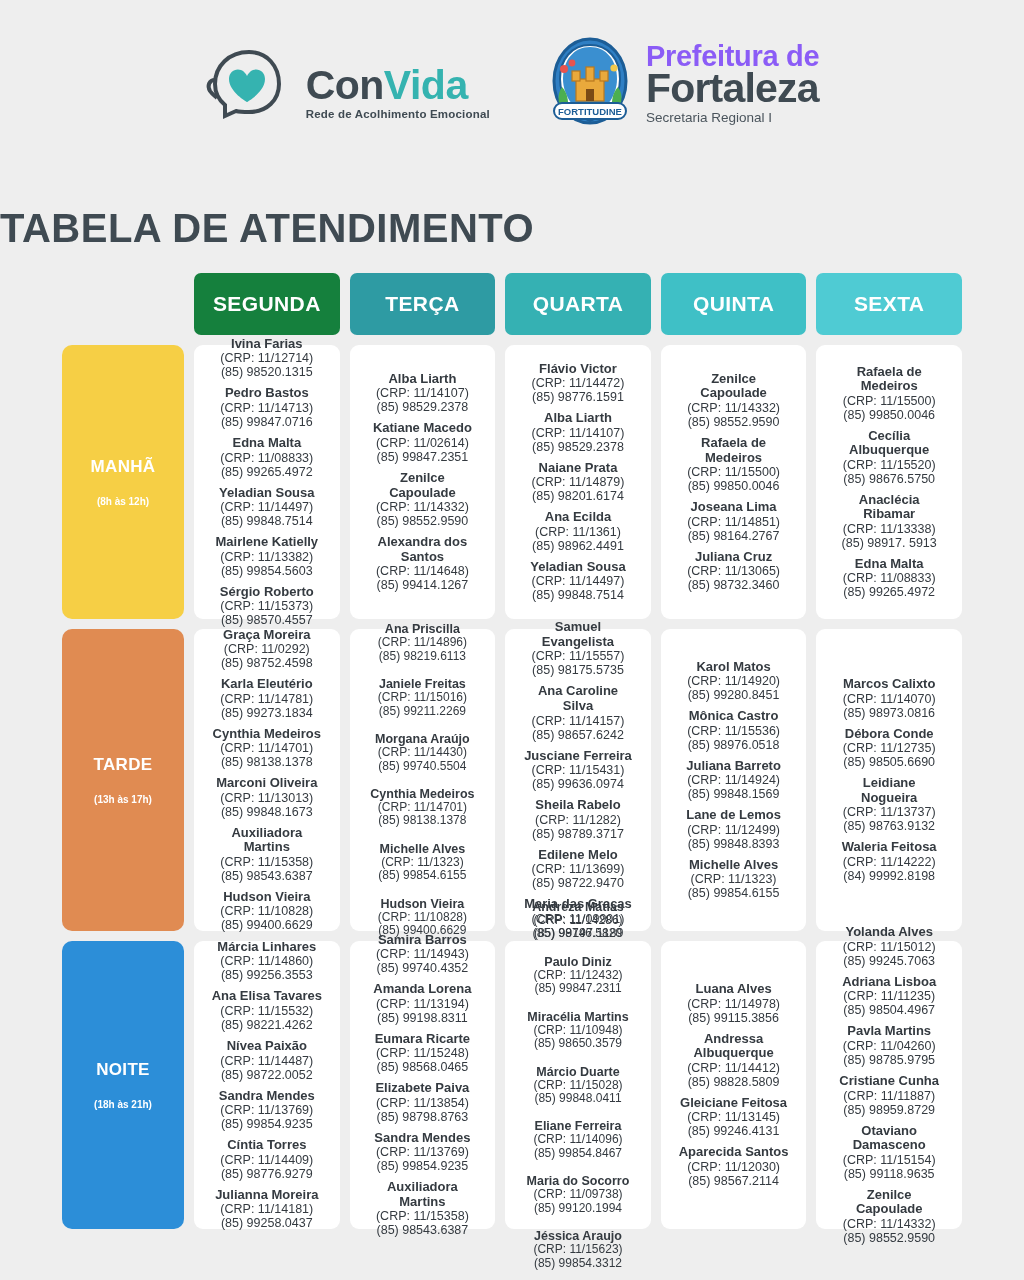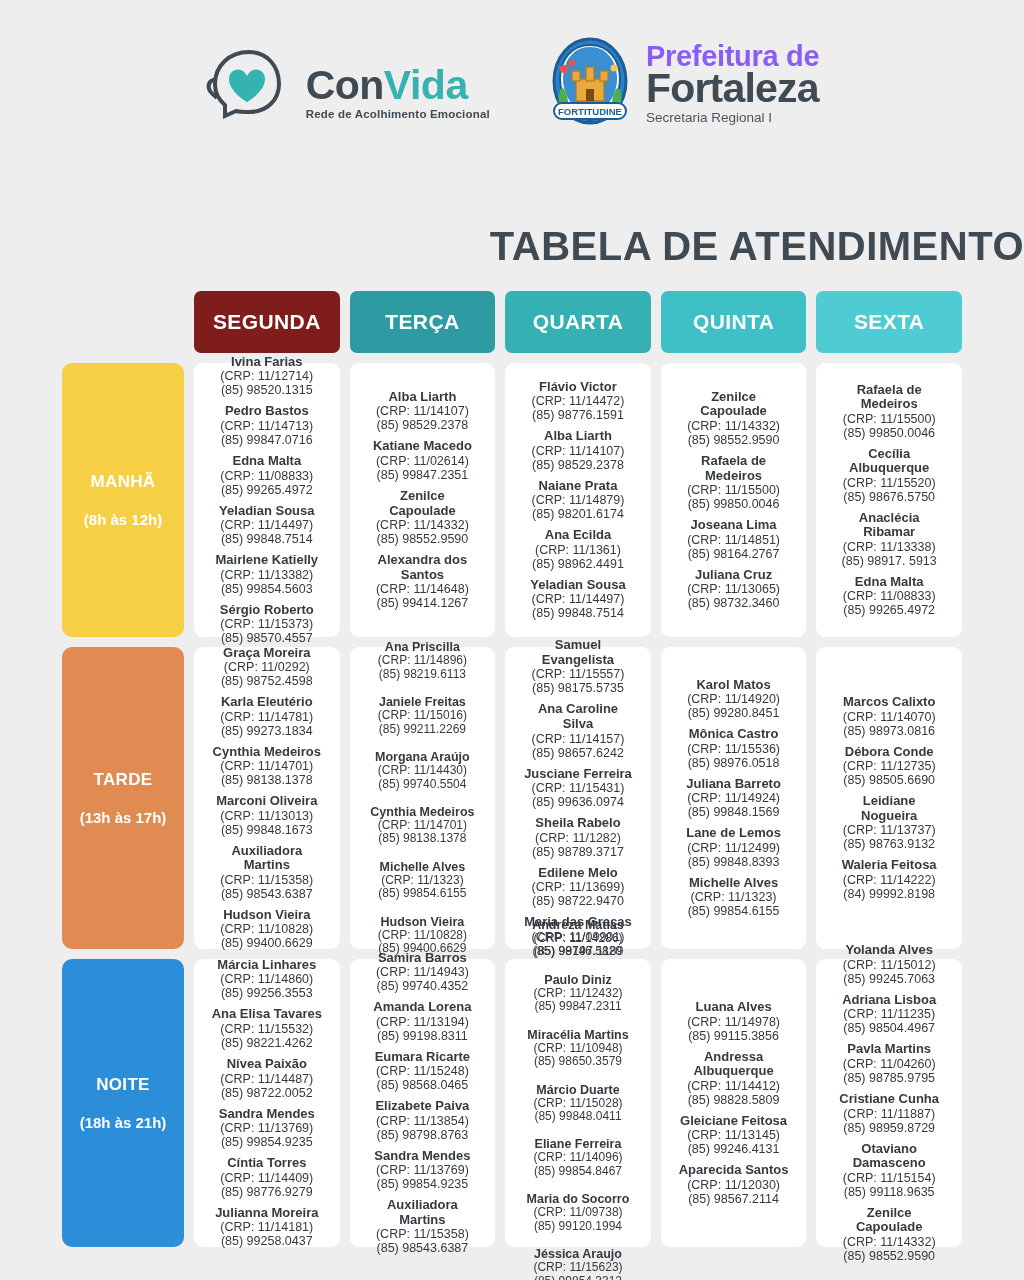--- a/index.html
+++ b/index.html
@@ -56,26 +56,26 @@
     margin-top: -3px;
   }
   .pref-line3 {
     font-size: 13.5px;
     color: #4a545c;
     margin-top: 2px;
   }
 
   
   .main-title {
-    text-align: right;
+    text-align: left;
     font-size: 40px;
     font-weight: bold;
     color: #3f4a52;
     letter-spacing: 0.5px;
-    margin-top: 84px;
+    margin-top: 66px;
   }
 
   
   .table-wrap {
     margin: 22px 62px 0 62px;
   }
   .row {
     display: flex;
     gap: 10px;
     align-items: stretch;
@@ -106,21 +106,21 @@
     border-radius: 10px;
     color: #fff;
     display: flex;
     flex-direction: column;
     align-items: center;
     justify-content: center;
     text-align: center;
     font-weight: bold;
   }
   .period .pname { font-size: 17px; letter-spacing: 0.3px; }
-  .period .ptime { font-size: 15px; margin-top: 19px; }
+  .period .ptime { font-size: 10px; margin-top: 19px; }
 
   .cell {
     flex: 1 1 0;
     background: #ffffff;
     border-radius: 9px;
     padding: 8px 17px;
     display: flex;
     flex-direction: column;
     justify-content: center;
     gap: 7px;
@@ -190,21 +190,21 @@
     </div>
   </div>
 </div>
 
 <div class="main-title">TABELA DE ATENDIMENTO</div>
 
 <div class="table-wrap">
 
   <div class="row">
     <div class="corner"></div>
-    <div class="day-head" id="dh0" style="background: #7f1d1d;">SEGUNDA</div>
+    <div class="day-head" id="dh0" style="background: #15803d;">SEGUNDA</div>
     <div class="day-head" id="dh1" style="background: rgb(46, 155, 163);">TERÇA</div>
     <div class="day-head" id="dh2" style="background: rgb(53, 177, 179);">QUARTA</div>
     <div class="day-head" id="dh3" style="background: rgb(63, 192, 198);">QUINTA</div>
     <div class="day-head" id="dh4" style="background: rgb(79, 203, 211);">SEXTA</div>
   </div>
 
   <div class="body-row" style="height:274px;">
     <div class="period" id="p0" style="background: rgb(246, 207, 69);">
       <div class="pname">MANHÃ</div>
       <div class="ptime">(8h às 12h)</div>

